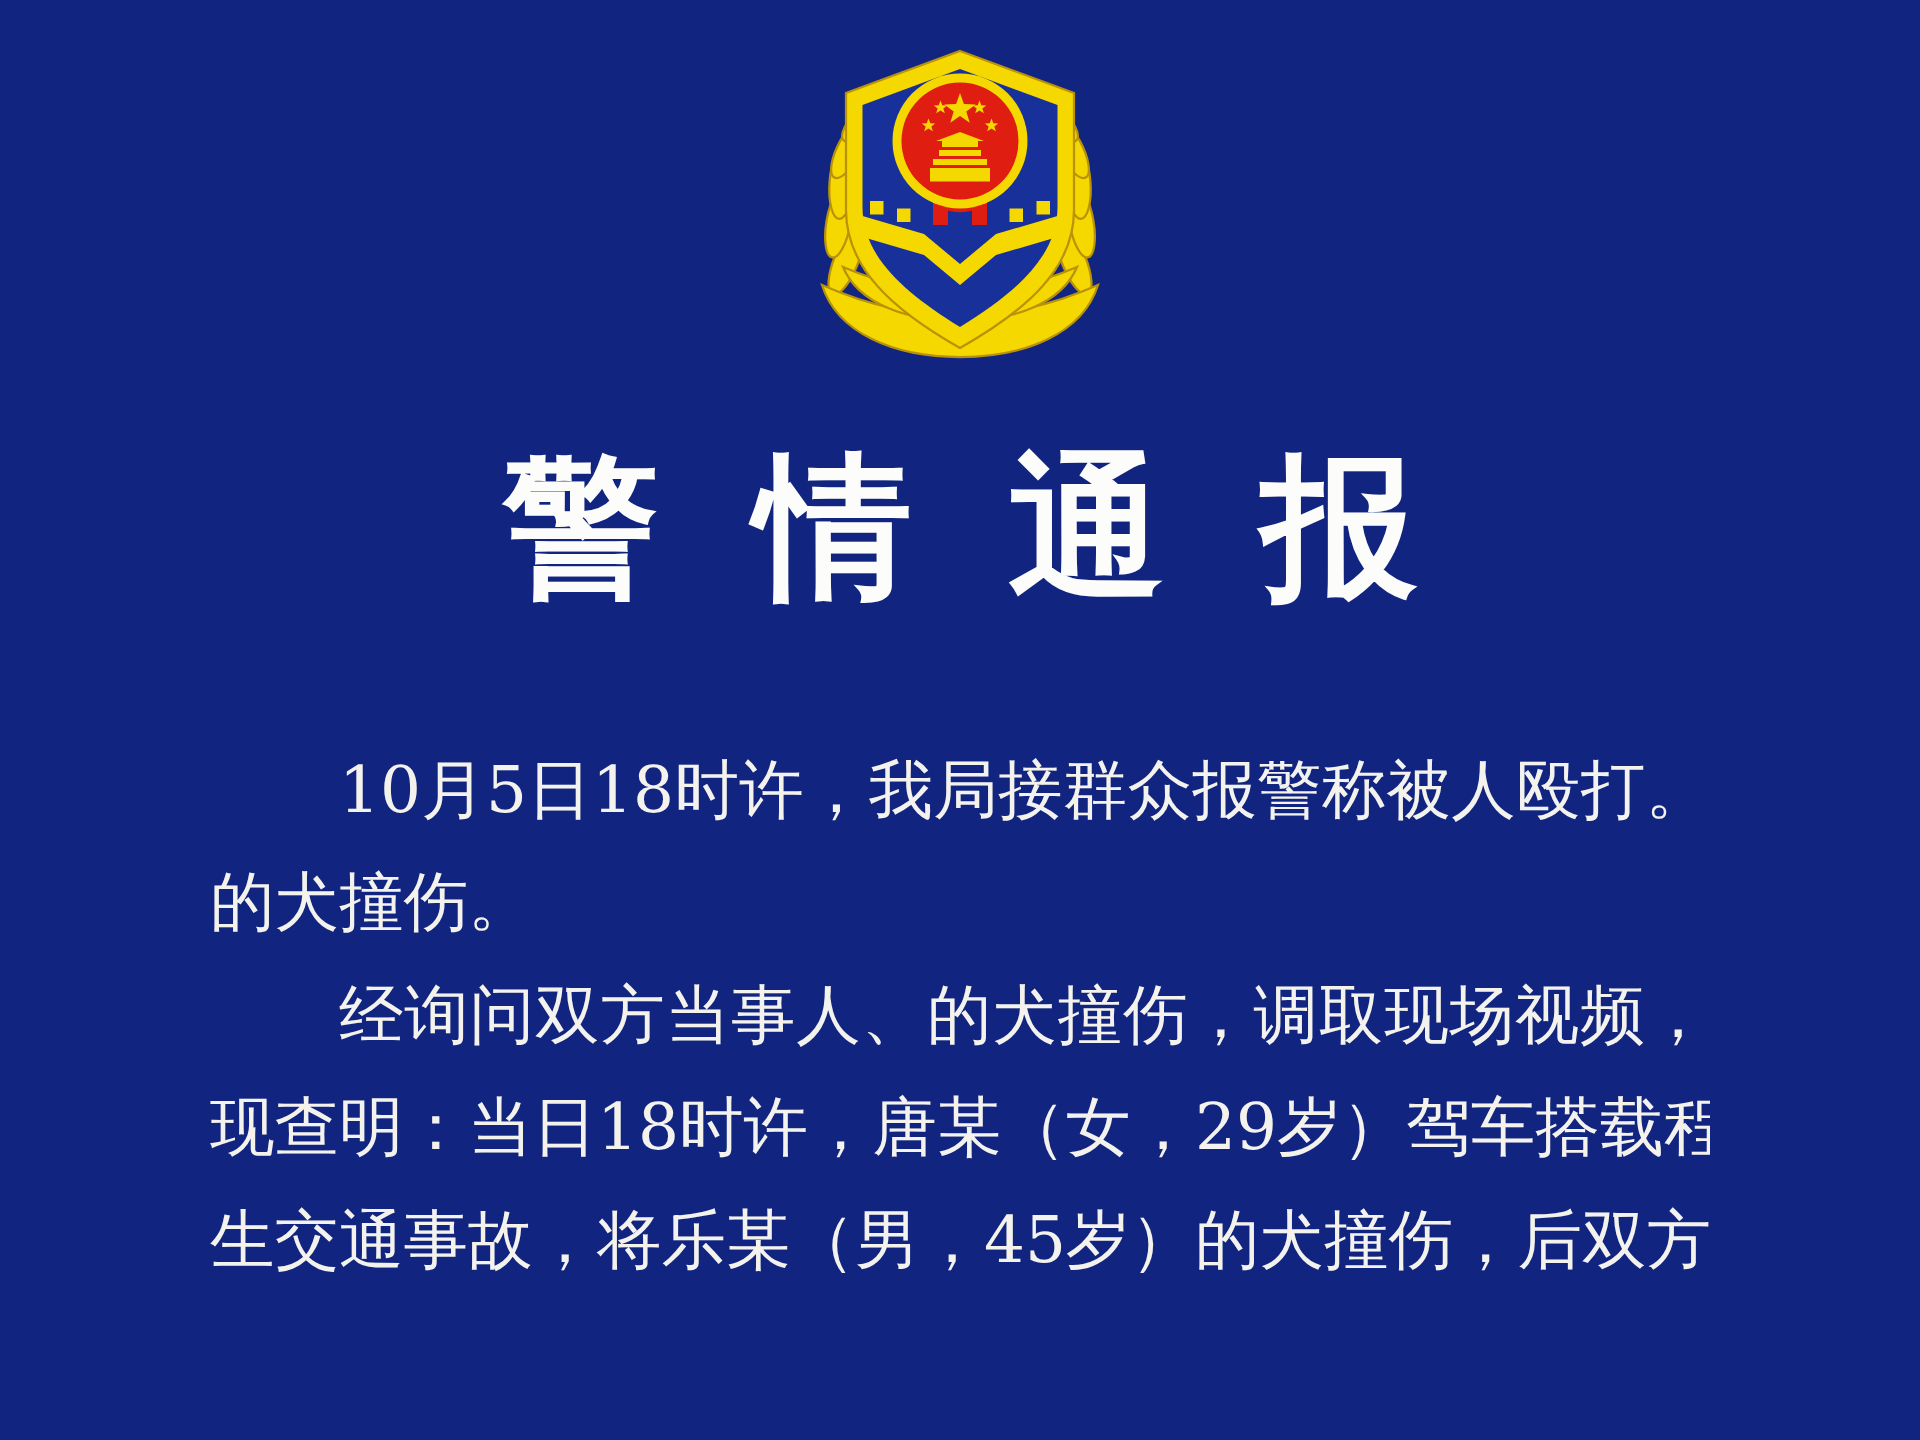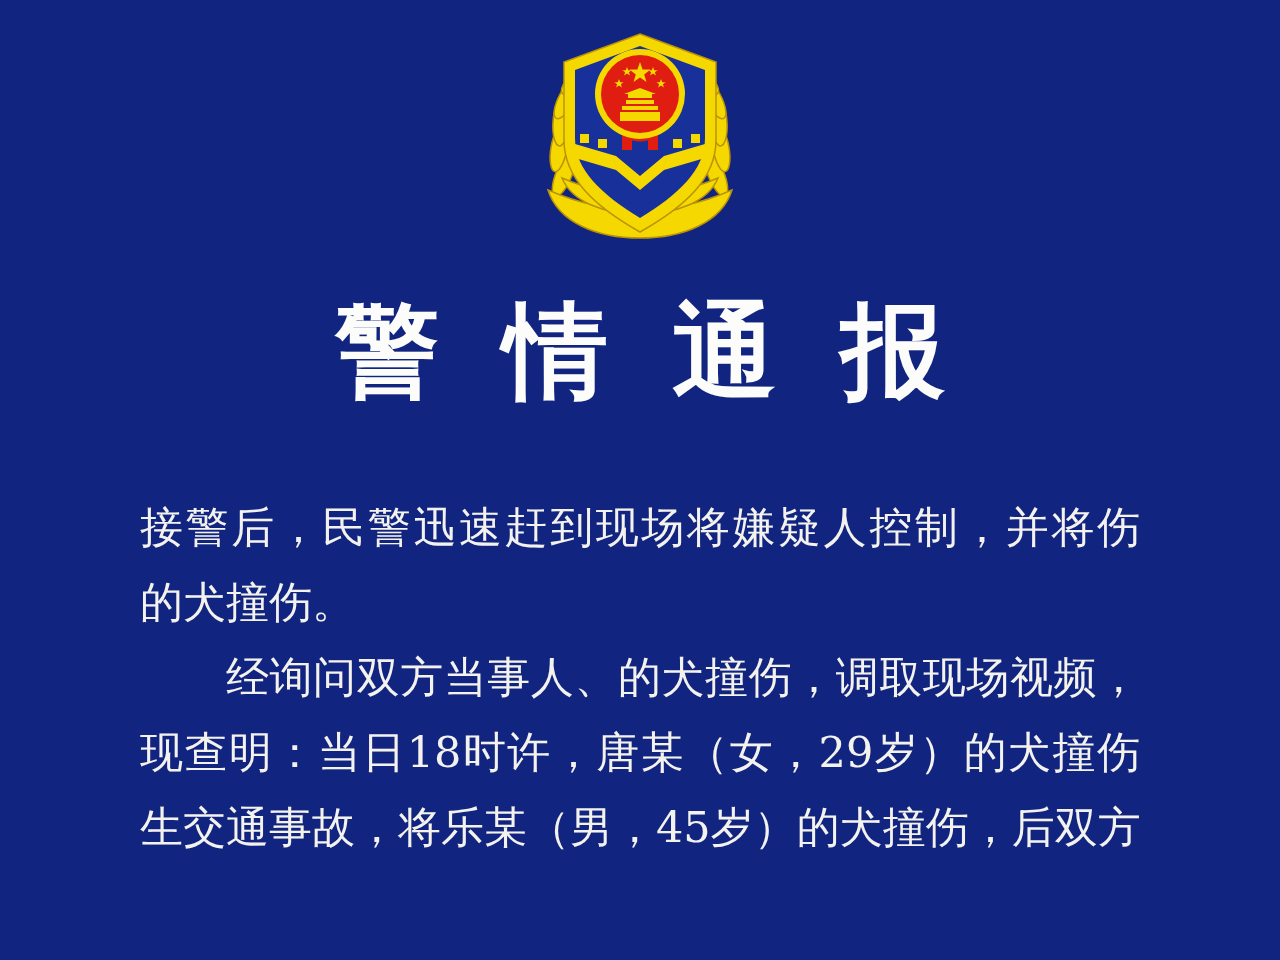--- a/index.html
+++ b/index.html
@@ -131,20 +131,20 @@
           <rect x="84" y="84" width="36" height="4"></rect>
           <rect x="82" y="90" width="40" height="9"></rect>
         </g>
       </g>
     </svg>
   </div>
 
   <h1 class="notice-title">警情通报</h1>
 
   <div class="notice-body">
-    <p class="notice-line">接警后，民警迅速赶到现场将嫌疑人控制，并将伤</p>
+    <p class="notice-line indent">10月5日18时许，我局接群众报警称被人殴打。</p>
     <p class="notice-line para-end">的犬撞伤。</p>
     <p class="notice-line indent">经询问双方当事人、的犬撞伤，调取现场视频，</p>
-    <p class="notice-line">现查明：当日18时许，唐某（女，29岁）的犬撞伤</p>
+    <p class="notice-line">现查明：当日18时许，唐某（女，29岁）驾车搭载程</p>
     <p class="notice-line">生交通事故，将乐某（男，45岁）的犬撞伤，后双方</p>
   </div>
 
 </div>
 
 </body></html>

